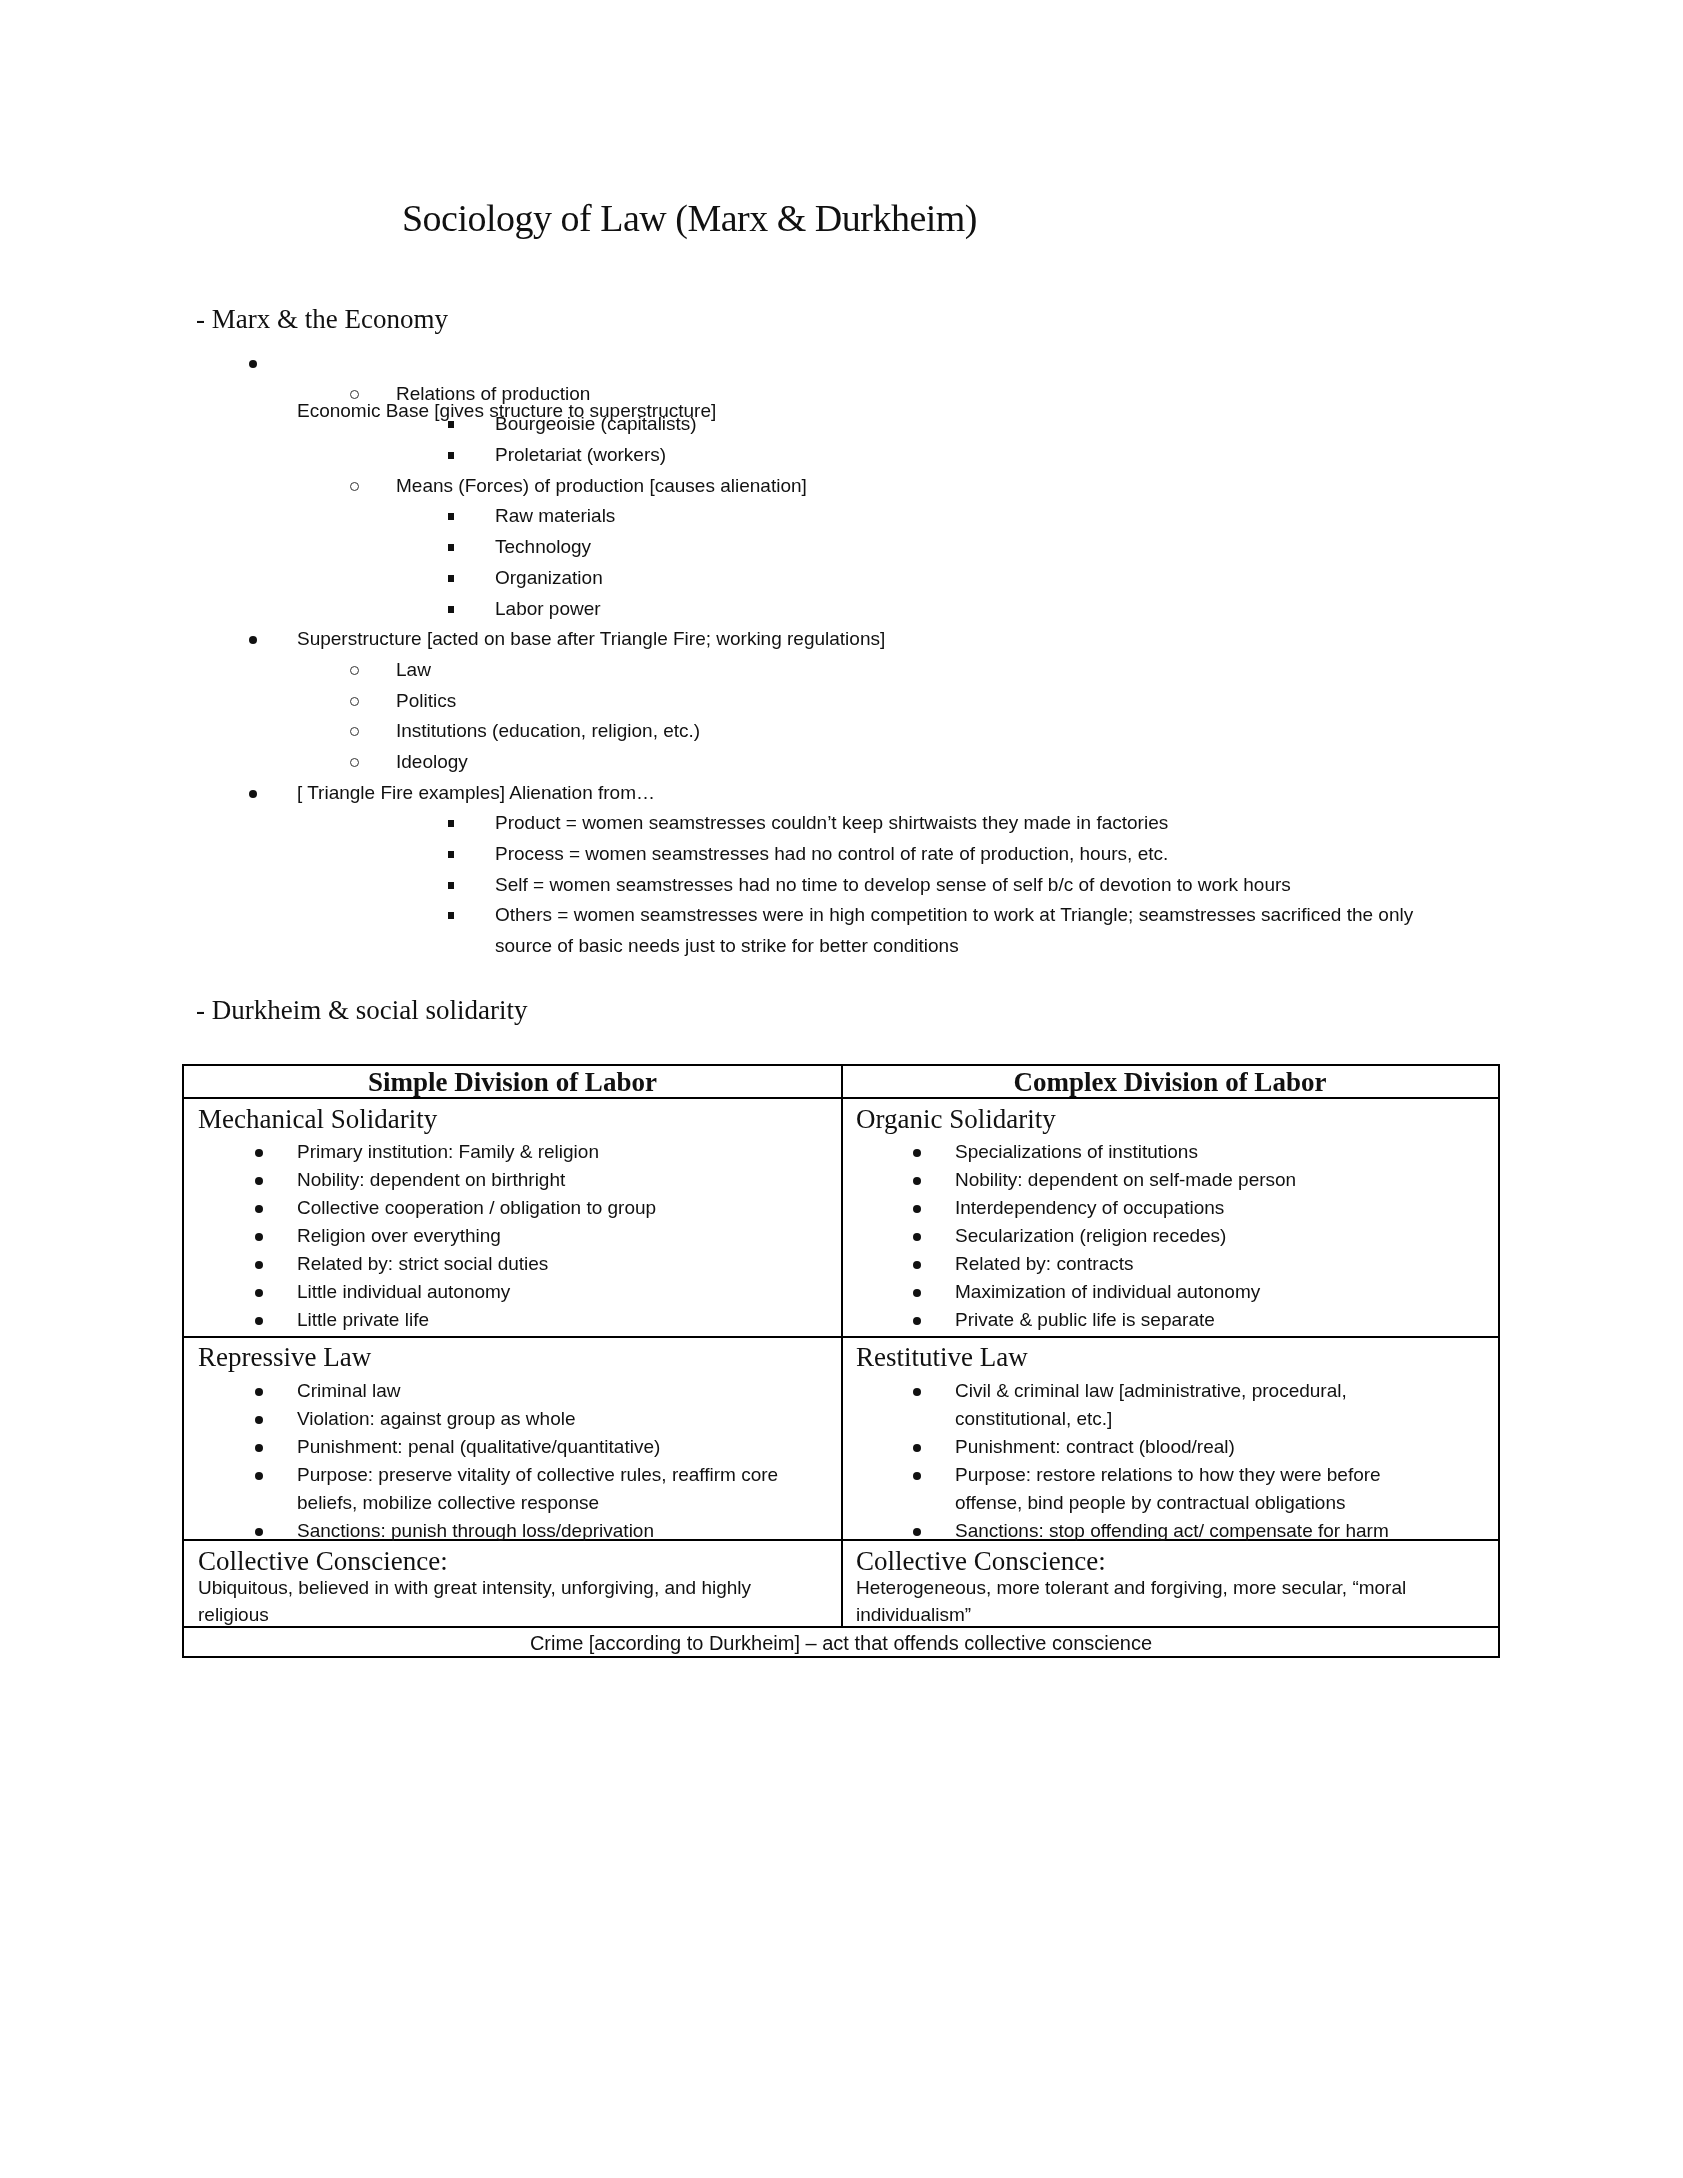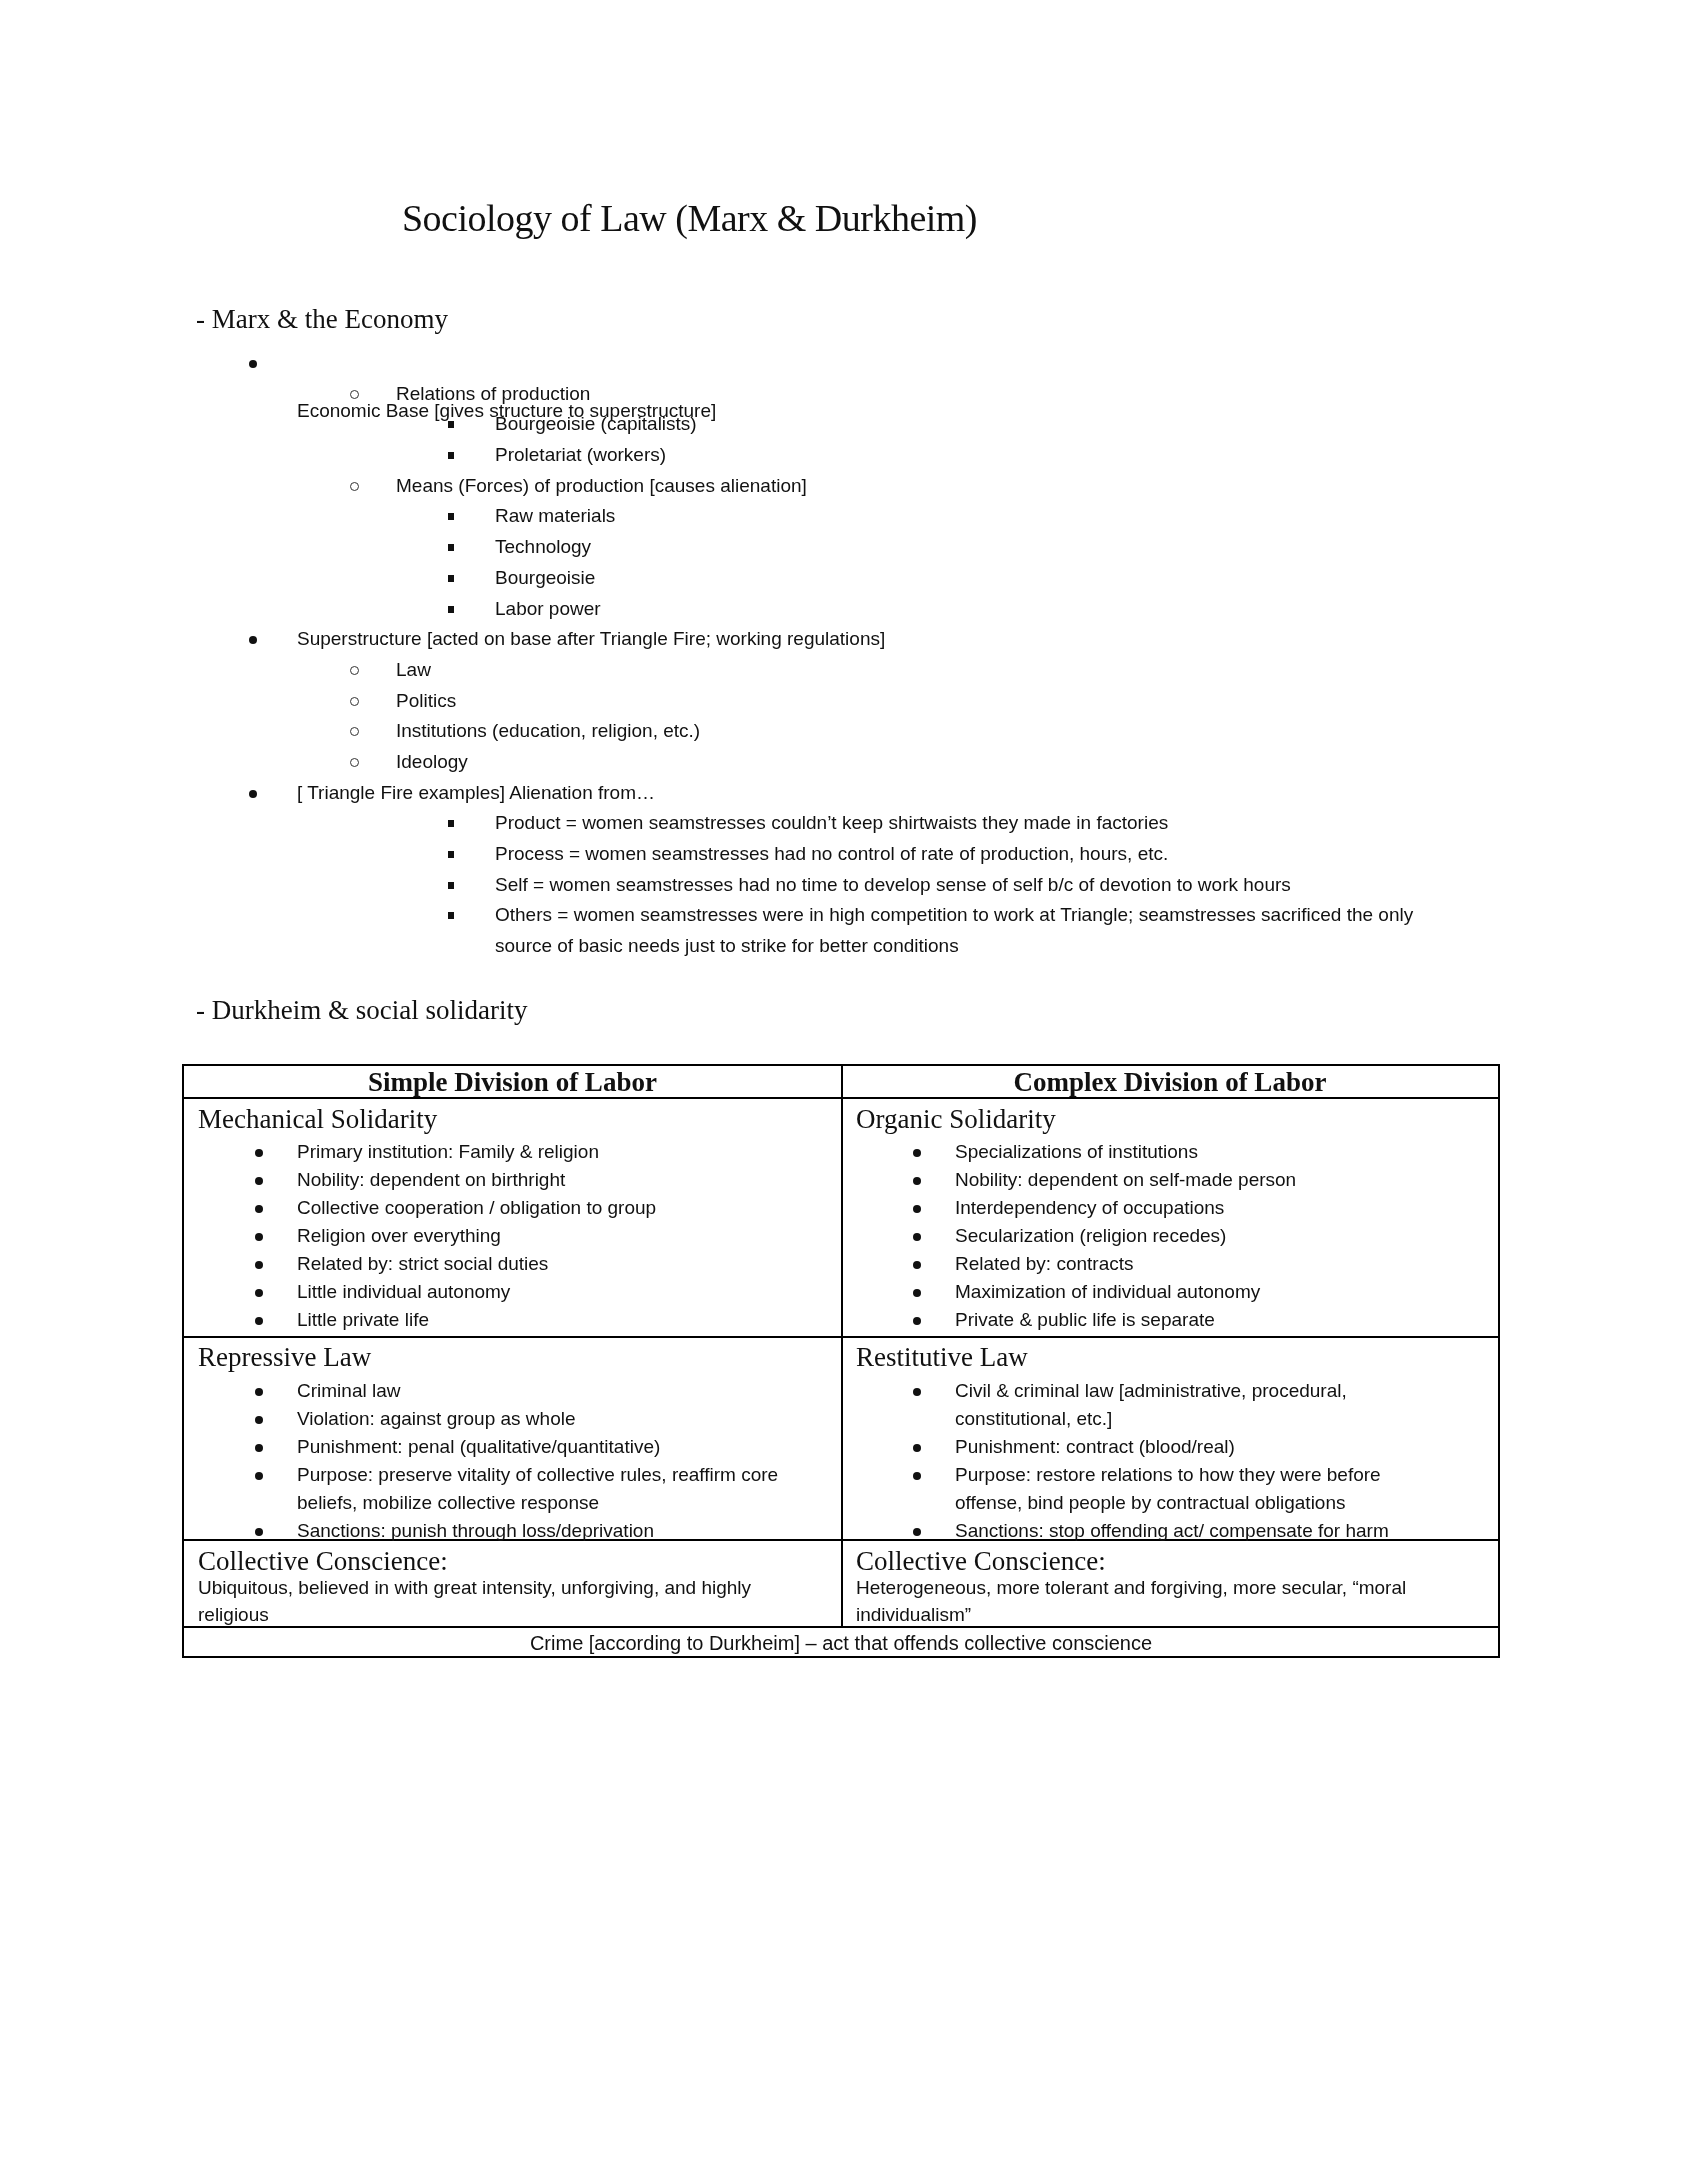--- a/index.html
+++ b/index.html
@@ -91,21 +91,21 @@
       <div class="ol-row" style="top: 153px; left: 0px; width: 1683px;">
         <span class="marker m-square" style="left: 441px;"></span>
         <span class="txt" style="left: 495px;">Raw materials</span>
       </div>
       <div class="ol-row" style="top: 184px; left: 0px; width: 1683px;">
         <span class="marker m-square" style="left: 441px;"></span>
         <span class="txt" style="left: 495px;">Technology</span>
       </div>
       <div class="ol-row" style="top: 215px; left: 0px; width: 1683px;">
         <span class="marker m-square" style="left: 441px;"></span>
-        <span class="txt" style="left: 495px;">Bourgeoisie</span>
+        <span class="txt" style="left: 495px;">Organization</span>
       </div>
       <div class="ol-row" style="top: 246px; left: 0px; width: 1683px;">
         <span class="marker m-square" style="left: 441px;"></span>
         <span class="txt" style="left: 495px;">Labor power</span>
       </div>
       <div class="ol-row" style="top: 276px; left: 0px; width: 1683px; padding-left: 33px;">
         <span class="marker m-dot" style="left: 243px;"></span>
         <span class="txt" style="left: 297px;">Superstructure [acted on base after Triangle Fire; working regulations]</span>
       </div>
       <div class="ol-row" style="top: 307px; left: 0px; width: 1683px;">

